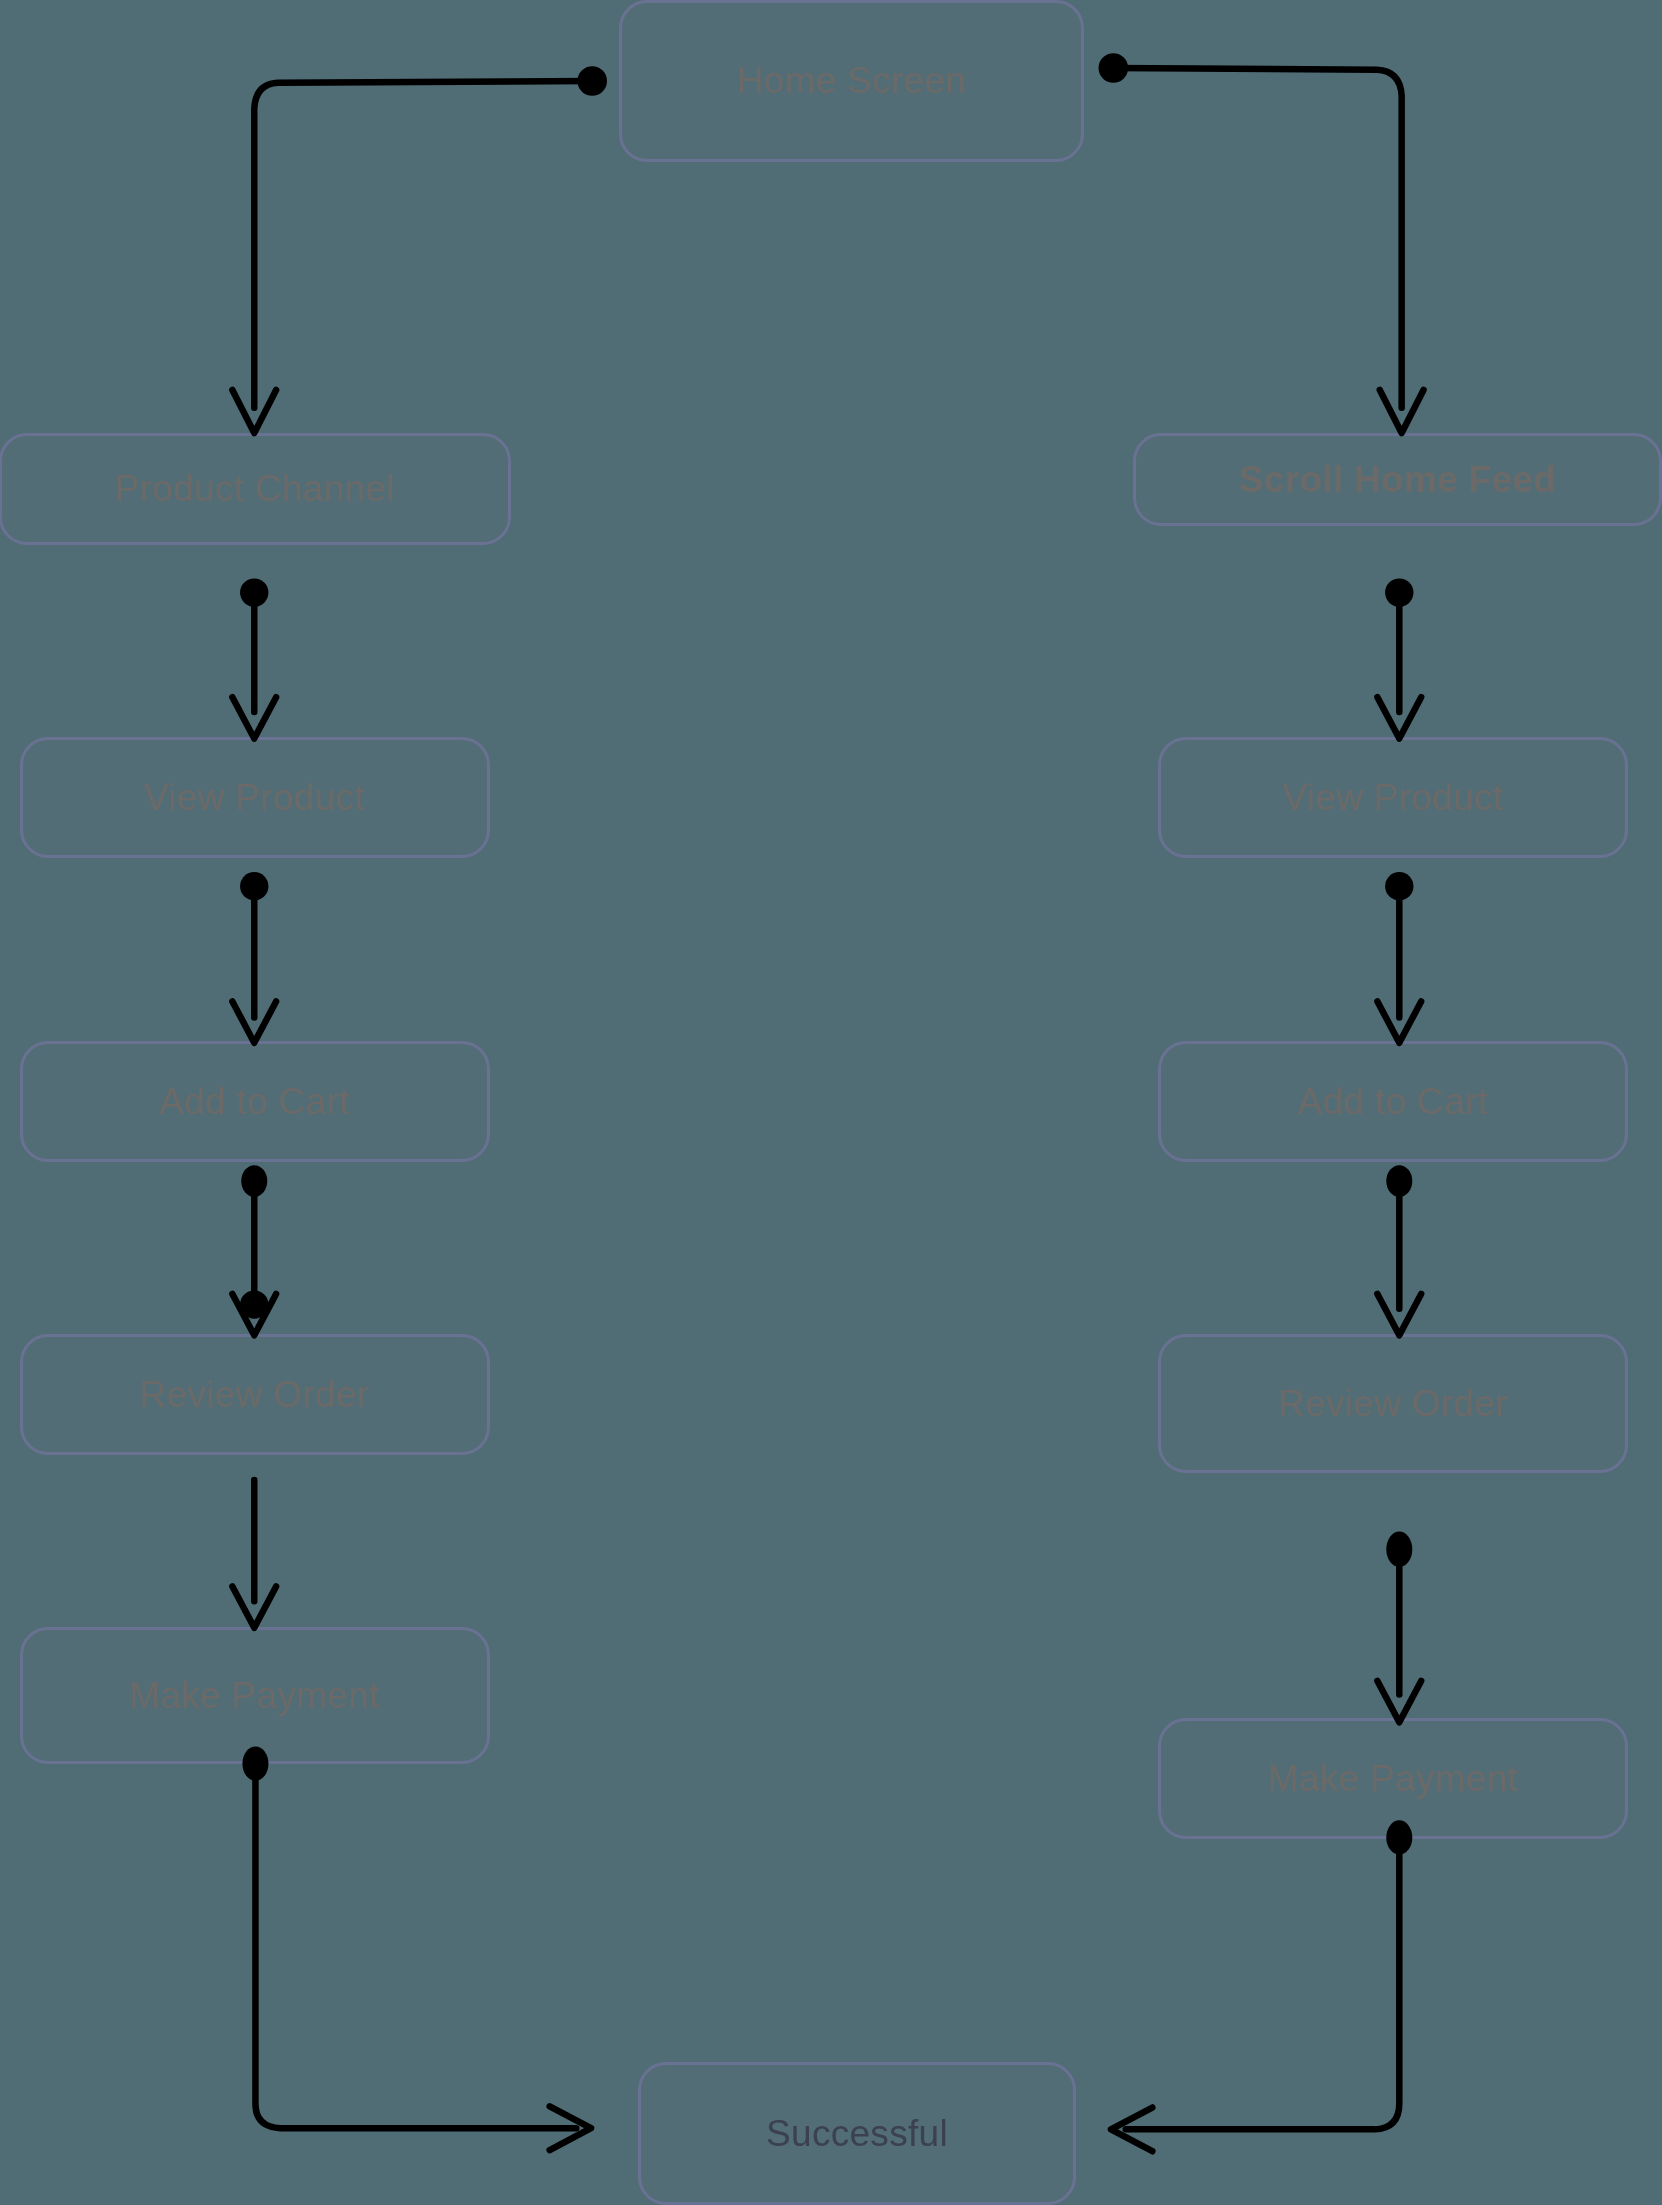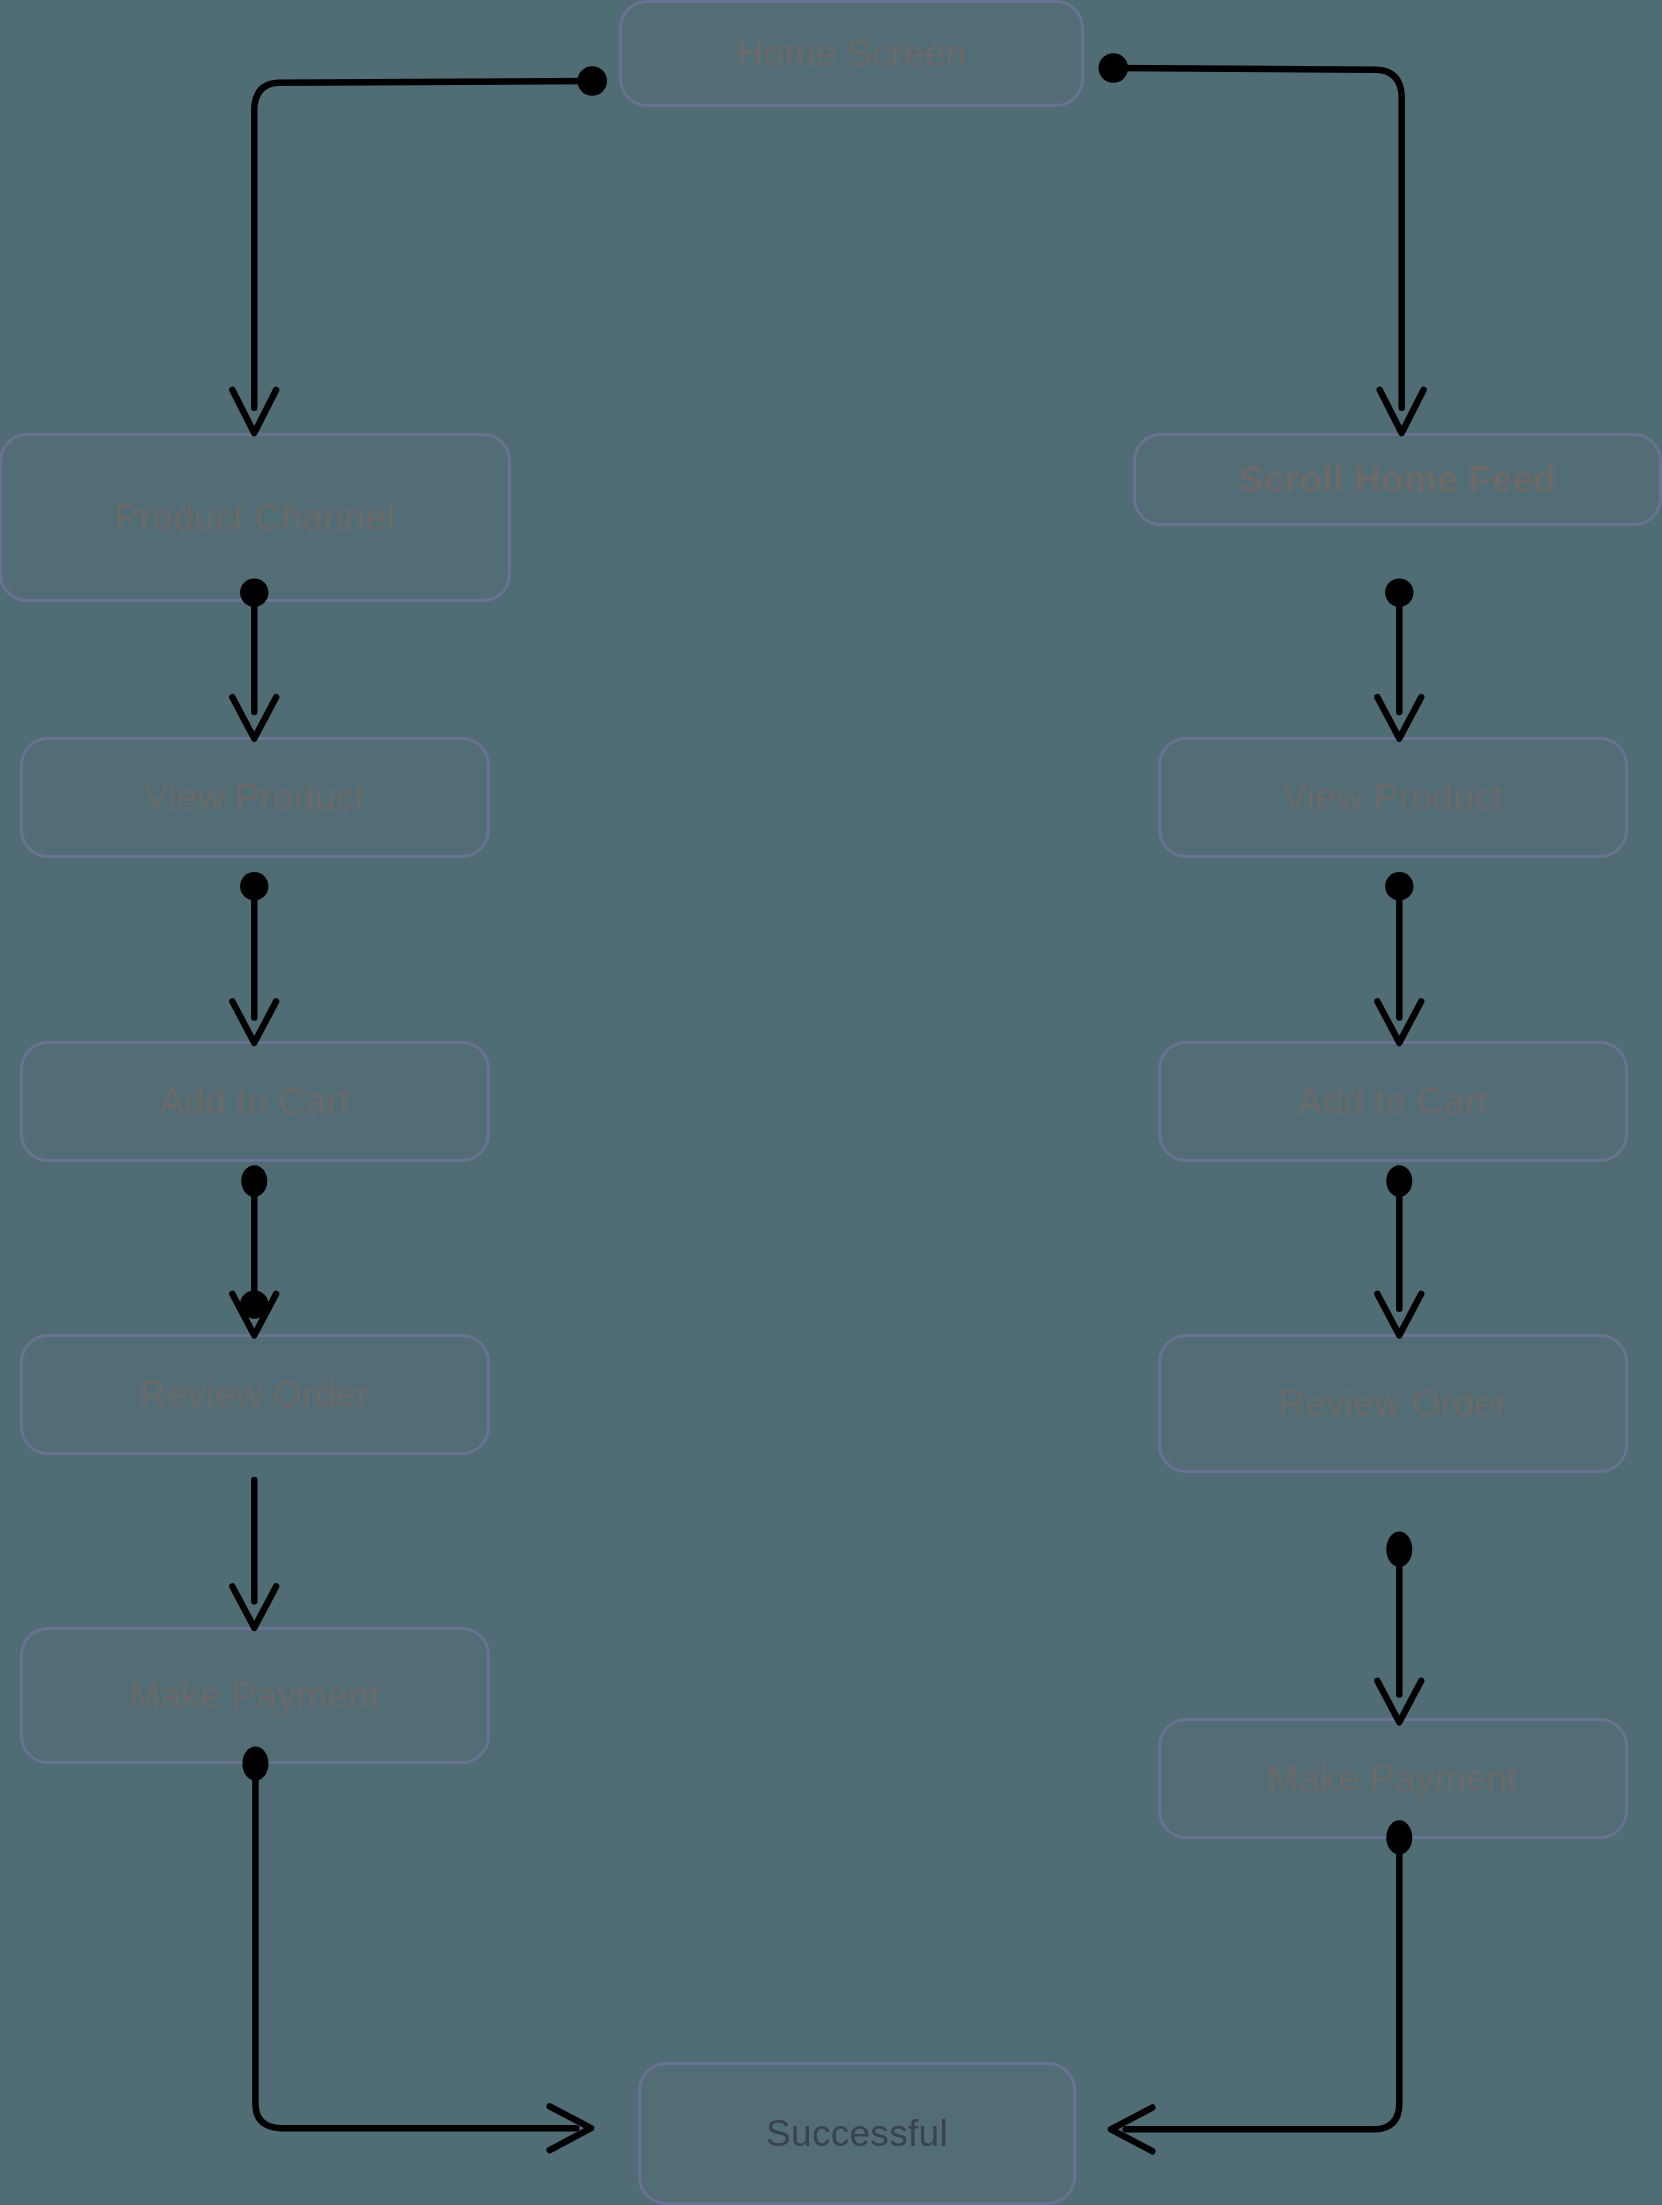--- a/index.html
+++ b/index.html
@@ -82,25 +82,25 @@
       <polyline points="393,2685 430,2755 467,2685"></polyline>
       <polyline points="2331,1180 2368,1250 2405,1180"></polyline>
       <polyline points="2331,1695 2368,1765 2405,1695"></polyline>
       <polyline points="2331,2190 2368,2260 2405,2190"></polyline>
       <polyline points="2331,2845 2368,2915 2405,2845"></polyline>
       <polyline points="930,3565 1000,3602 930,3639"></polyline>
       <polyline points="1950,3567 1880,3604 1950,3641"></polyline>
     </g>
   </svg>
 
-  <div class="node" style="left:619px;top:0px;width:465px;height:107px;">
+  <div class="node" style="left:619px;top:0px;width:465px;height:162px;">
     <span>Home Screen</span>
   </div>
 
-  <div class="node" style="left:-1.2px;top:433px;width:512px;height:169px;">
+  <div class="node" style="left:-1.2px;top:433px;width:512px;height:112px;">
     <span>Product Channel</span>
   </div>
 
   <div class="node" style="left:19.5px;top:737px;width:470px;height:121px;">
     <span>View Product</span>
   </div>
 
   <div class="node" style="left:19.5px;top:1041px;width:470px;height:121px;">
     <span>Add to Cart</span>
   </div>

